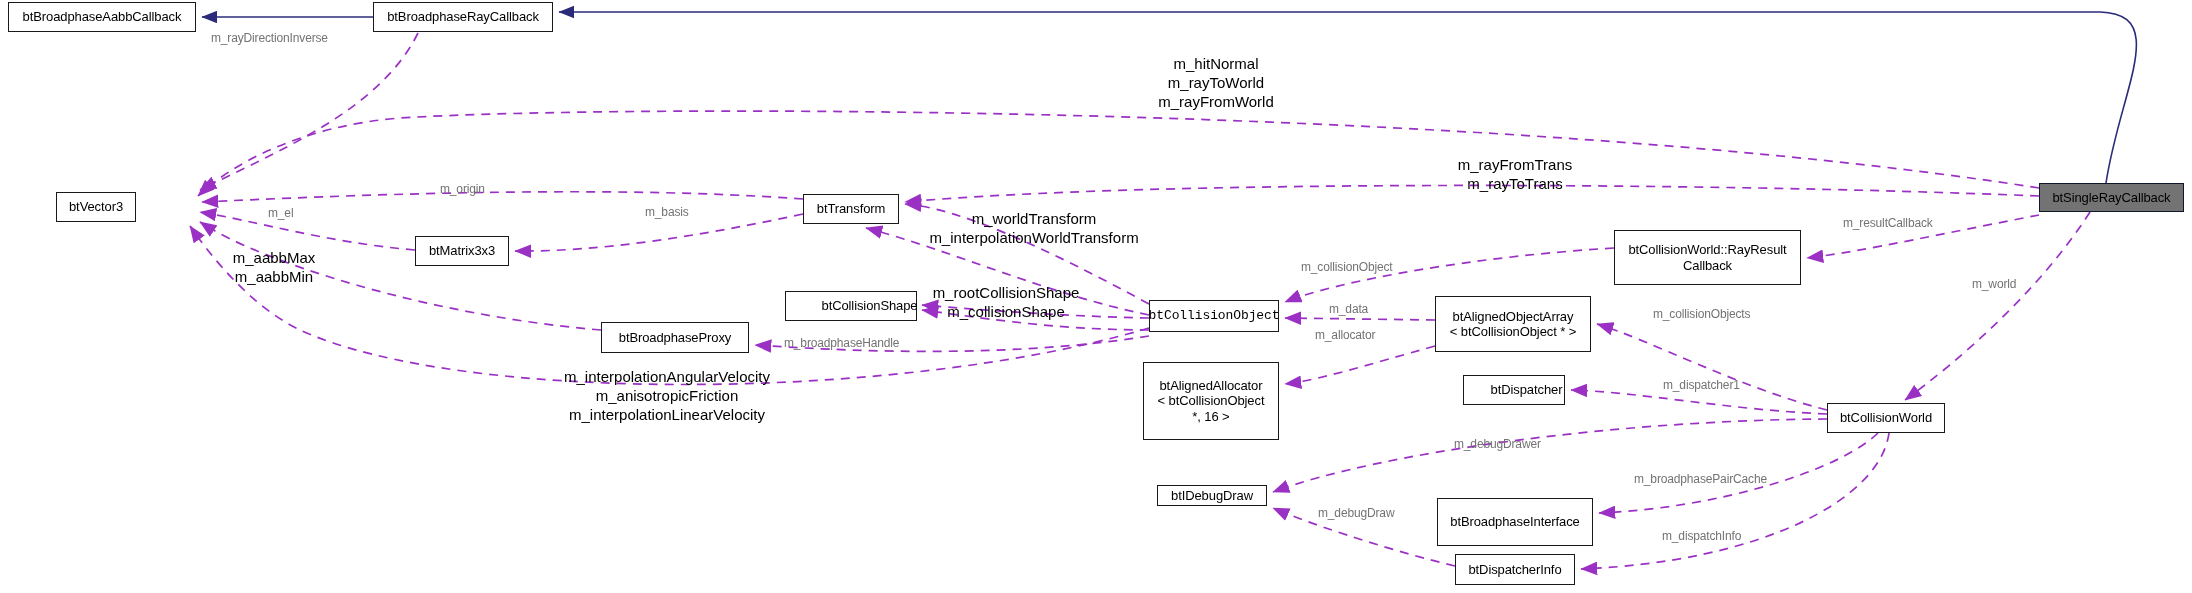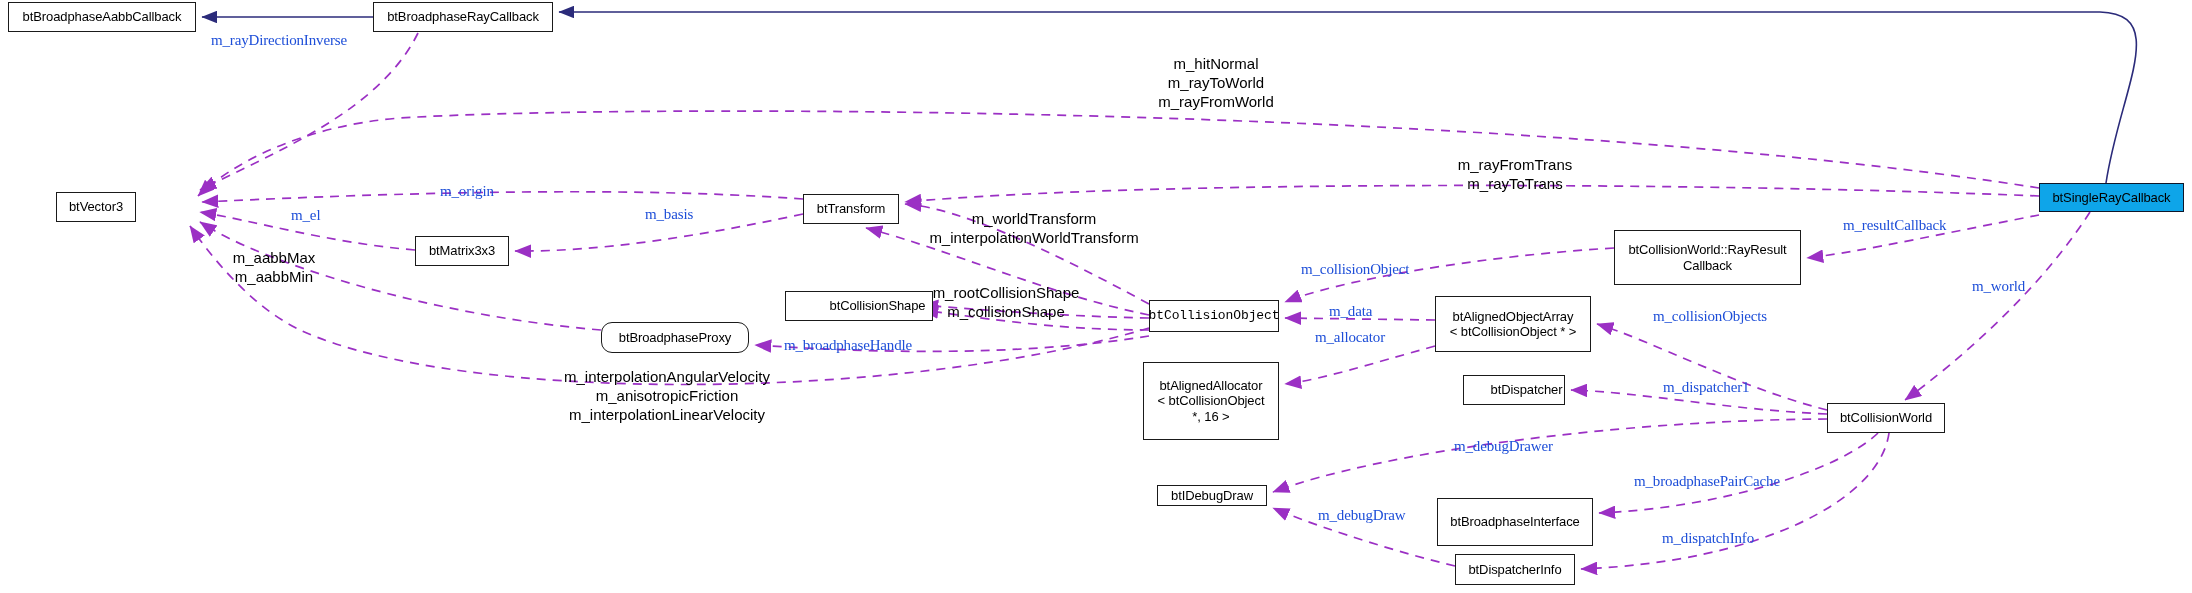--- a/index.html
+++ b/index.html
@@ -3,24 +3,24 @@
 <meta charset="utf-8">
 <title>btSingleRayCallback collaboration diagram</title>
 <style>
   html,body{margin:0;padding:0;background:#ffffff;}
   body{font-family:"Liberation Sans","DejaVu Sans",sans-serif;}
   #diagram{position:relative;width:2192px;height:593px;background:#ffffff;overflow:hidden;}
   #edges{position:absolute;left:0;top:0;width:2192px;height:593px;}
   .node{position:absolute;box-sizing:border-box;border:1px solid #1a1a1a;background:#ffffff;
         display:flex;align-items:center;justify-content:center;text-align:center;
         font-size:13px;color:#000000;line-height:1.18;letter-spacing:-0.1px;white-space:pre;}
-  .node.hl{background:#0ea5e9;border:3px solid #0f172a;align-items:center;}
+  .node.hl{background:#737373;border:3px solid #0f172a;align-items:center;}
   .node.thick{border-width:1.4px;}
-  .elabel{position:absolute;font-size:15px;color:#1d4ed8;white-space:nowrap;
-          letter-spacing:-0.15px;line-height:1.25;font-family:Liberation Serif, serif;}
+  .elabel{position:absolute;font-size:12px;color:#737373;white-space:nowrap;
+          letter-spacing:-0.15px;line-height:1.25;}
   .multi{position:absolute;font-size:15px;color:#000000;text-align:center;
          transform:translateX(-50%);line-height:1.28;white-space:nowrap;}
   .multi div{white-space:nowrap;}
 </style>
 </head>
 <body>
 
 <div id="diagram">
 
   <svg id="edges" viewBox="0 0 2192 593" xmlns="http://www.w3.org/2000/svg">
@@ -110,25 +110,25 @@
   </div>
 
   <div class="node" style="left:415px;top:236px;width:94px;height:30px;">
     <span>btMatrix3x3</span>
   </div>
 
   <div class="node" style="left:803px;top:194px;width:96px;height:30px;">
     <span>btTransform</span>
   </div>
 
-  <div class="node" style="left:785px;top:291px;width:148px;height:30px;padding-left:37px;">
+  <div class="node" style="left:785px;top:291px;width:132px;height:30px;padding-left:37px;">
     <span>btCollisionShape</span>
   </div>
 
-  <div class="node thick" style="left:601px;top:322px;width:148px;height:31px;border-radius:11px;">
+  <div class="node thick" style="left:601px;top:322px;width:148px;height:31px;">
     <span>btBroadphaseProxy</span>
   </div>
 
   <div class="node thick" style="left:1149px;top:300px;width:130px;height:32px;font-family:Liberation Mono, monospace;">
     <span>btCollisionObject</span>
   </div>
 
   <div class="node" style="left:1143px;top:362px;width:136px;height:78px;">
     <span>btAlignedAllocator
 &lt; btCollisionObject
@@ -175,21 +175,21 @@
 
   <div class="multi" style="left:1515px;top:155px;">
     <div>m_rayFromTrans</div>
     <div>m_rayToTrans</div>
   </div>
 
   <div class="elabel" style="left:440px;top:182px;">m_origin</div>
 
   <div class="elabel" style="left:645px;top:205px;">m_basis</div>
 
-  <div class="elabel" style="left:268px;top:206px;margin-left:23px;">m_el</div>
+  <div class="elabel" style="left:268px;top:206px;">m_el</div>
 
   <div class="multi" style="left:1034px;top:209px;">
     <div>m_worldTransform</div>
     <div>m_interpolationWorldTransform</div>
   </div>
 
   <div class="multi" style="left:274px;top:248px;">
     <div>m_aabbMax</div>
     <div>m_aabbMin</div>
   </div>

